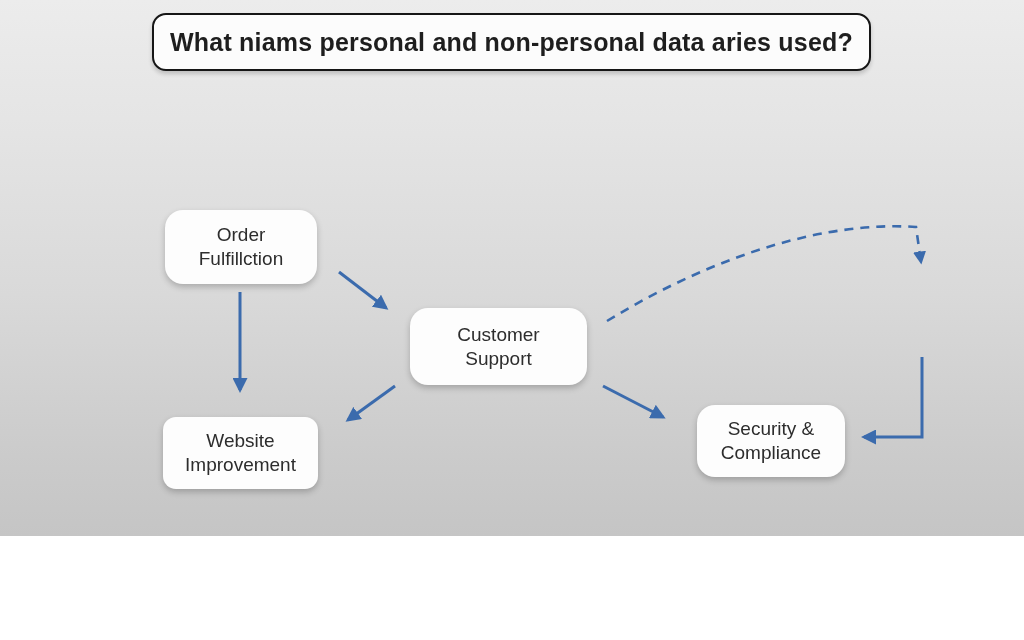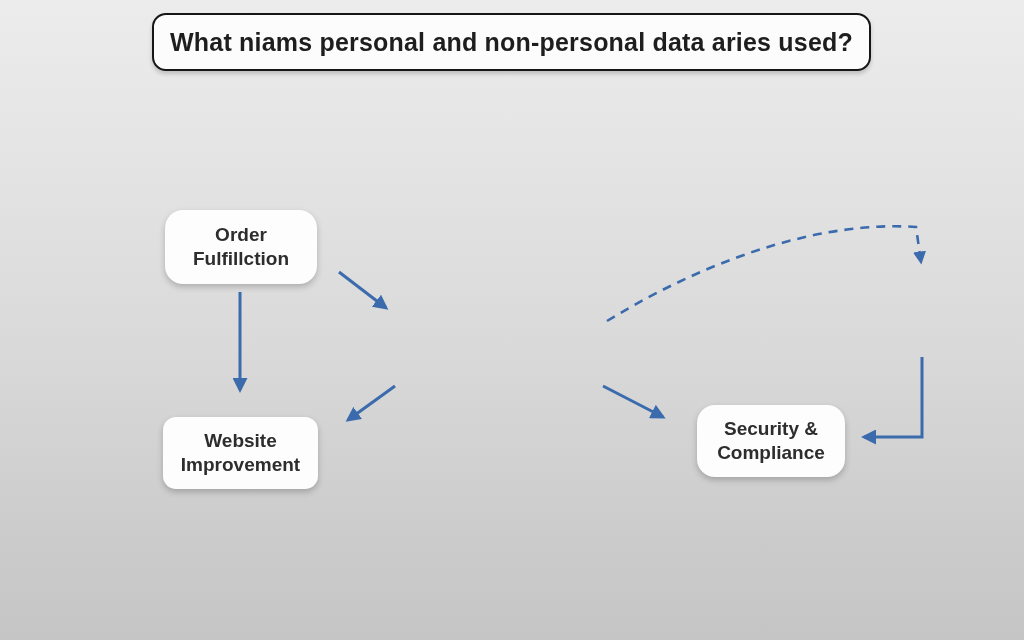--- a/index.html
+++ b/index.html
@@ -8,21 +8,21 @@
     --text:#2d2d2d;
     --title-border:#161616;
   }
   *{box-sizing:border-box;}
   html,body{margin:0;padding:0;}
   body{
     font-family:"Liberation Sans","DejaVu Sans",sans-serif;
     width:1024px;height:640px;overflow:hidden;
   }
   .stage{
-    position:relative;width:1024px;height:640px;
+    position:relative;width:1024px;height:536px;
     background:linear-gradient(180deg,#ececec 0%,#e4e4e4 25%,#d9d9d9 55%,#cbcbcb 85%,#c5c5c5 100%);
   }
   .title-banner{
     position:absolute;left:152px;top:13px;width:719px;height:58px;
     background:#fcfcfc;
     border:2.5px solid var(--title-border);
     border-radius:14px;
     display:flex;align-items:center;justify-content:center;
     font-size:25px;font-weight:600;color:#1e1e1e;
     letter-spacing:0.2px;
@@ -30,21 +30,20 @@
   }
   .node{
     position:absolute;
     background:var(--node-bg);
     border-radius:18px;
     display:flex;align-items:center;justify-content:center;
     text-align:center;
     font-size:19px;line-height:24px;color:var(--text);
     white-space:pre-line;
     box-shadow:0 3px 6px rgba(0,0,0,0.22);
-    font-weight:bold;
   }
   #node-order       {left:165px;top:210px;width:152px;height:74px;}
   #node-customer    {left:410px;top:308px;width:177px;height:77px;}
   #node-website     {left:163px;top:417px;width:155px;height:72px;border-radius:13px;}
   #node-marketing   {left:855px;top:283px;width:135px;height:68px;}
   #node-security    {left:697px;top:405px;width:148px;height:72px;}
   svg.edges{position:absolute;left:0;top:0;width:1024px;height:640px;pointer-events:none;}
   svg.edges .solid{stroke:var(--arrow);stroke-width:3;fill:none;}
   svg.edges .dashed{stroke:var(--arrow);stroke-width:2.6;fill:none;stroke-dasharray:9 7;}
   svg.edges .head{fill:var(--arrow);}
@@ -72,20 +71,22 @@
     <line class="solid" x1="603" y1="386" x2="663" y2="417" marker-end="url(#ah)"></line>
 
     <polyline class="solid" points="922,357 922,437 864,437" marker-end="url(#ah)"></polyline>
 
     <path class="dashed" d="M607,321 C720,252 830,221 916,227 L921,262" marker-end="url(#ah)"></path>
   </svg>
 
   <div class="node" id="node-order">Order
 Fulfillction</div>
 
+  <div class="node" id="node-customer">Customer
+Support</div>
 
   <div class="node" id="node-website">Website
 Improvement</div>
 
 
   <div class="node" id="node-security">Security &amp;
 Compliance</div>
 
 </div>
 

